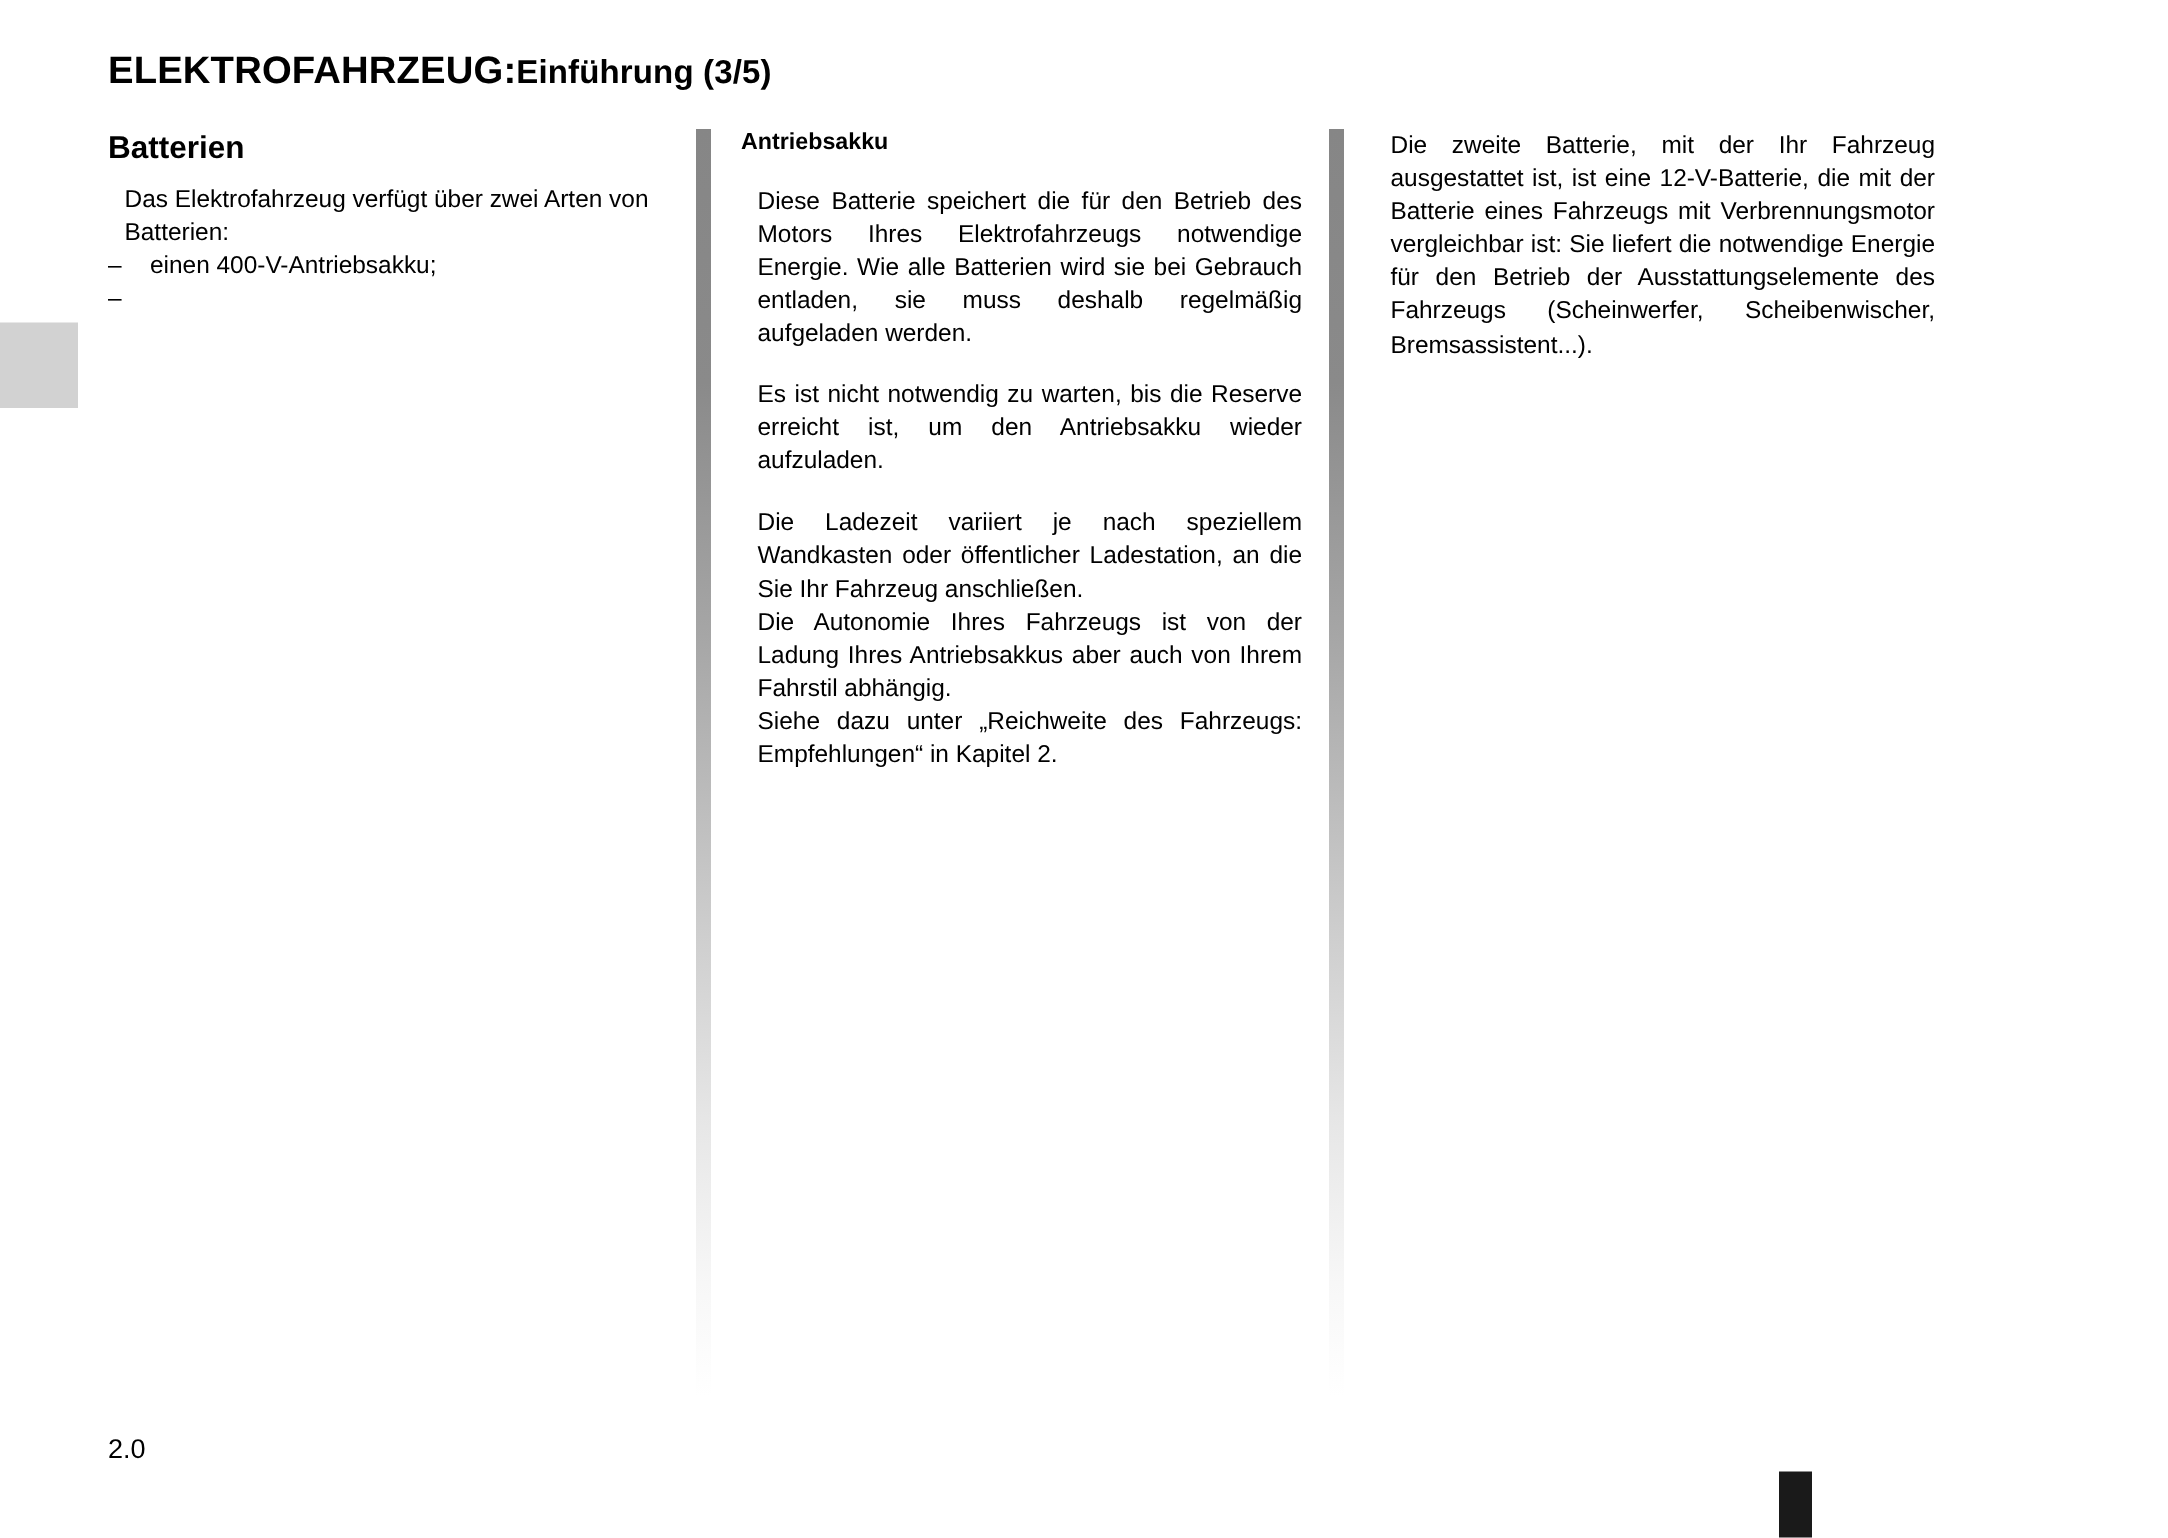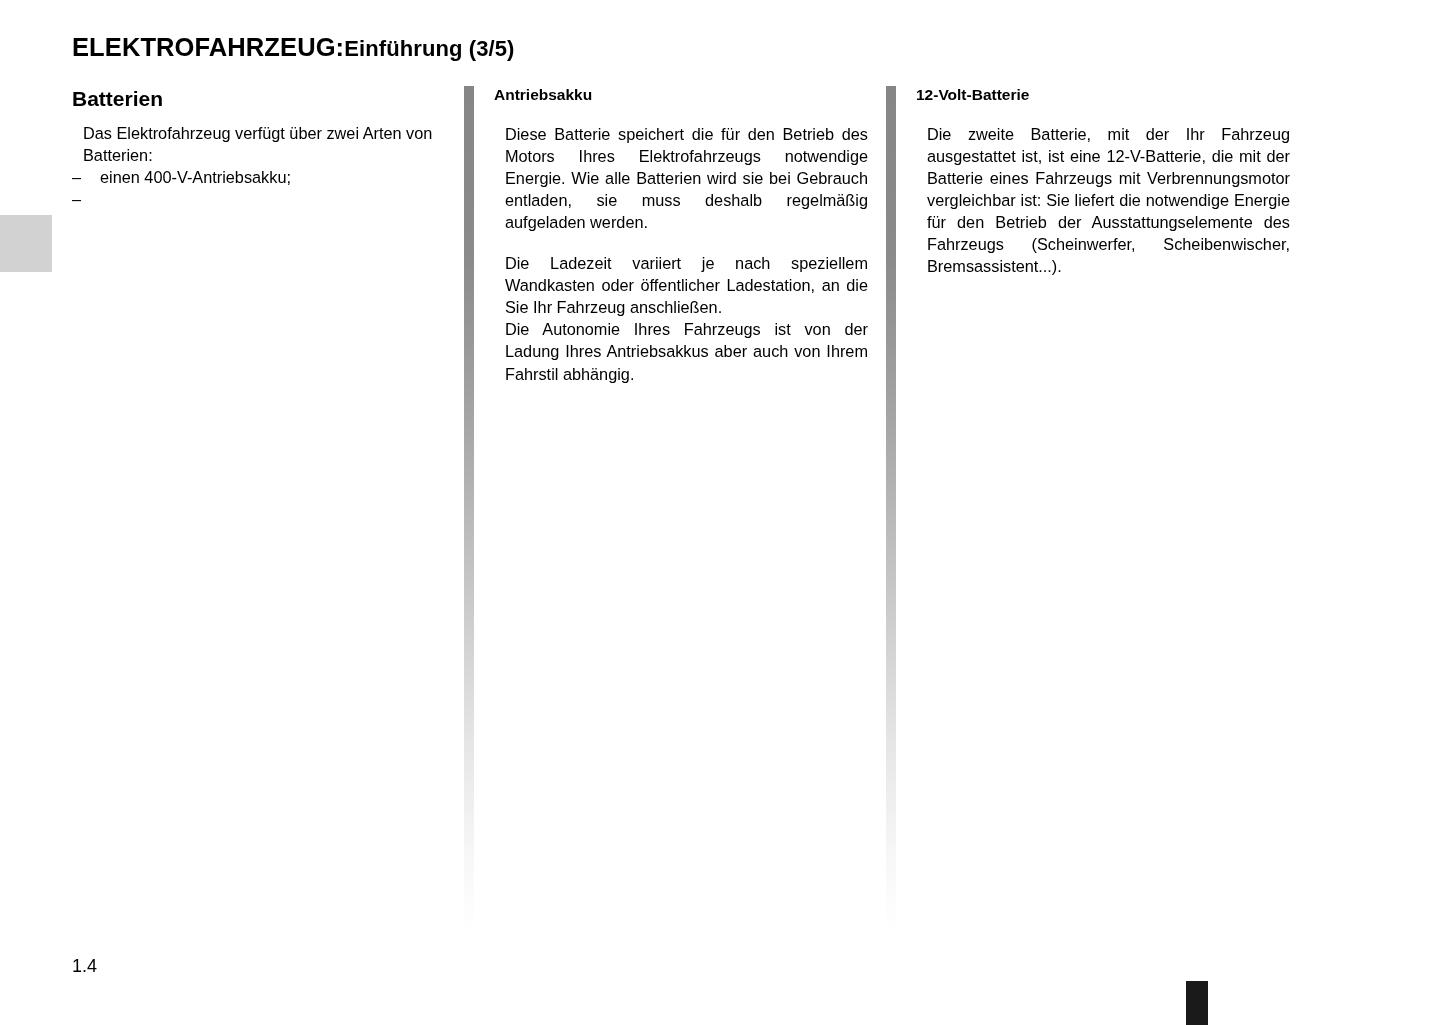--- a/index.html
+++ b/index.html
@@ -168,25 +168,26 @@
     <p class="para flush tight">Das Elektrofahrzeug verfügt über zwei Arten von Batterien:</p>
     <ul class="dash-list">
       <li><span class="dash">–</span><span>einen 400-V-Antriebsakku;</span></li>
       <li><span class="dash">–</span></li>
     </ul>
   </div>
 
   <div class="column" id="column-2">
     <h2 class="col-heading">Antriebsakku</h2>
     <p class="para">Diese Batterie speichert die für den Betrieb des Motors Ihres Elektrofahrzeugs notwendige Energie. Wie alle Batterien wird sie bei Gebrauch entladen, sie muss deshalb regelmäßig aufgeladen werden.</p>
+    <p class="para">Es ist nicht notwendig zu warten, bis die Reserve erreicht ist, um den Antriebsakku wieder aufzuladen.</p>
     <p class="para tight">Die Ladezeit variiert je nach speziellem Wandkasten oder öffentlicher Ladestation, an die Sie Ihr Fahrzeug anschließen.</p>
     <p class="para tight">Die Autonomie Ihres Fahrzeugs ist von der Ladung Ihres Antriebsakkus aber auch von Ihrem Fahrstil abhängig.</p>
+    <p class="para tight">Siehe dazu unter „Reichweite des Fahrzeugs: Empfehlungen“ in Kapitel 2.</p>
   </div>
 
   <div class="column" id="column-3">
-    <h2 class="col-heading">12-Volt-Batterie</h2>
     <p class="para">Die zweite Batterie, mit der Ihr Fahrzeug ausgestattet ist, ist eine 12-V-Batterie, die mit der Batterie eines Fahrzeugs mit Verbrennungsmotor vergleichbar ist: Sie liefert die notwendige Energie für den Betrieb der Ausstattungselemente des Fahrzeugs (Scheinwerfer, Scheibenwischer, Bremsassistent...).</p>
   </div>
 
 </div>
 
-<div id="page-number">1.4</div>
+<div id="page-number">2.0</div>
 <div id="bottom-tab"></div>
 
 </body></html>

